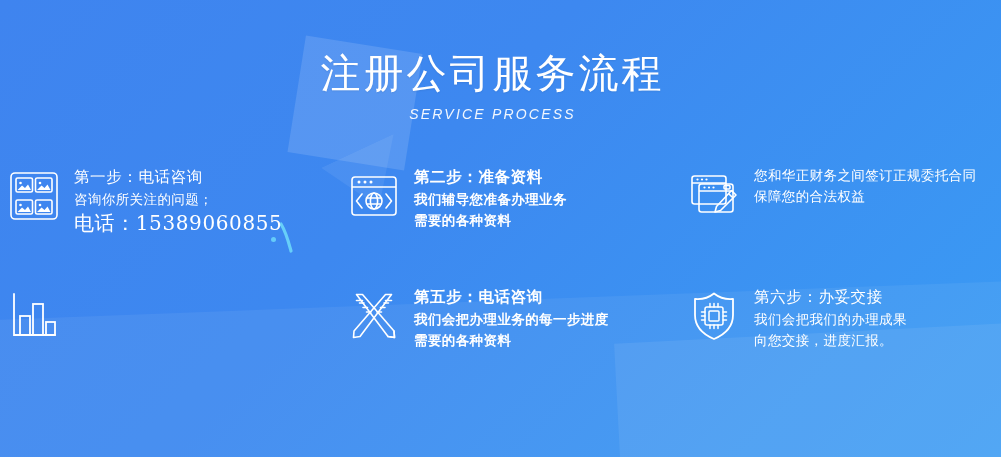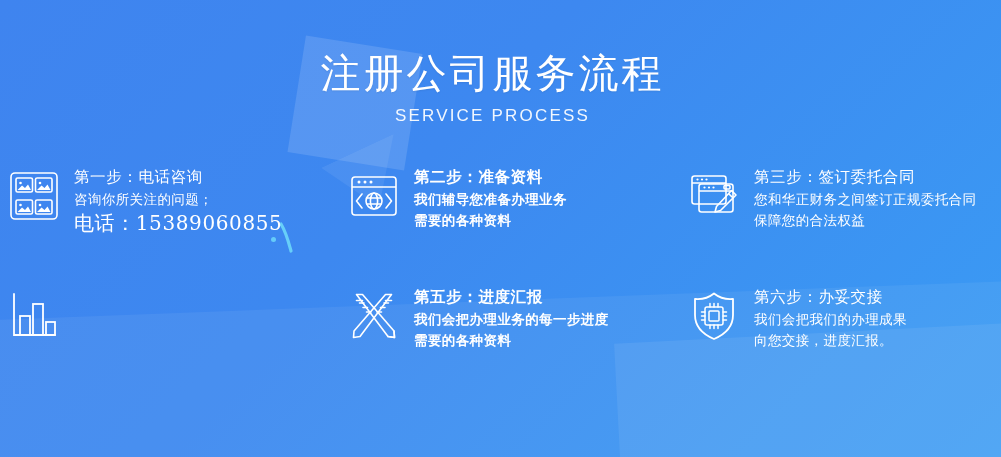--- a/index.html
+++ b/index.html
@@ -42,22 +42,22 @@
   }
 
   
   .header{position:absolute;left:0;right:16px;top:46px;text-align:center;}
   .title{
     font-size:40px;line-height:54px;color:#ffffff;letter-spacing:3px;
     font-weight:400;font-family:"DejaVu Sans","Liberation Sans",sans-serif;
     text-shadow:0 1px 2px rgba(0,0,0,0.07);
   }
   .subtitle{
-    margin-top:6px;font-size:17px;letter-spacing:2.2px;
-    color:rgba(255,255,255,0.93);font-weight:300;
+    margin-top:6px;font-size:14px;letter-spacing:2.2px;
+    color:rgba(255,255,255,0.93);font-weight:300;font-style:italic;
   }
 
   
   .steps{
     position:absolute;left:0;top:163px;width:1001px;
     display:grid;grid-template-columns:340px 340px 321px;
     grid-template-rows:120px 120px;
   }
   .step{position:relative;display:flex;align-items:flex-start;padding-left:8px;}
   .step .icon{
@@ -163,21 +163,20 @@
           <path d="M11 21 H45"></path>
           <circle cx="16.5" cy="17.5" r="1.1" fill="currentColor" stroke="none"></circle>
           <circle cx="21" cy="17.5" r="1.1" fill="currentColor" stroke="none"></circle>
           <circle cx="25.5" cy="17.5" r="1.1" fill="currentColor" stroke="none"></circle>
           <rect x="36" y="15.5" width="6" height="3.5" rx="1"></rect>
           <path d="M43.5 20.5 L48 25 L32.5 40.5 L27 42 L28.5 36.5 Z" stroke-linejoin="round"></path>
           <path d="M40.5 23.5 L44.8 27.8"></path>
         </svg>
       </span>
       <div class="txt">
-        <div class="s-title">第三步：签订委托合同</div>
         <div class="s-line">您和华正财务之间签订正规委托合同</div>
         <div class="s-line">保障您的合法权益</div>
       </div>
     </div>
 
     <div class="step c1">
       <span class="icon">
         <svg viewBox="0 0 52 52" fill="none" stroke="currentColor" stroke-width="1.8">
           <path d="M6 4 V45 H47" stroke-linecap="round"></path>
           <rect x="12" y="26" width="10" height="19"></rect>
@@ -195,21 +194,21 @@
             <path d="M8.5 10.5 H14.5"></path>
             <path d="M40 46.5 L46.5 47.5 L46 41"></path>
             <path d="M43.5 4.5 L37.5 4.5 L6 41 L5.5 47.5 L12 46.5 Z"></path>
             <path d="M37.5 10.5 H43.5"></path>
             <path d="M36 13 H40.5 M32.5 17.5 H37 M29 22 H33.5"></path>
             <path d="M11.5 13 H16 M15 17.5 H19.5 M18.5 22 H23"></path>
           </g>
         </svg>
       </span>
       <div class="txt">
-        <div class="s-title">第五步：进度汇报</div>
+        <div class="s-title">第五步：电话咨询</div>
         <div class="s-line">我们会把办理业务的每一步进度</div>
         <div class="s-line">需要的各种资料</div>
       </div>
     </div>
 
     <div class="step c3">
       <span class="icon">
         <svg viewBox="0 0 52 52" fill="none" stroke="currentColor" stroke-width="1.8">
           <path d="M26 3.5 C 33 9, 40 9.5, 45 9 L45 25 C45 37.5 35.5 45 26 49 C16.5 45 7 37.5 7 25 L7 9 C12 9.5 19 9 26 3.5 Z" stroke-linejoin="round"></path>
           <rect x="17" y="17" width="18" height="18" rx="2" stroke-width="1.5"></rect>

